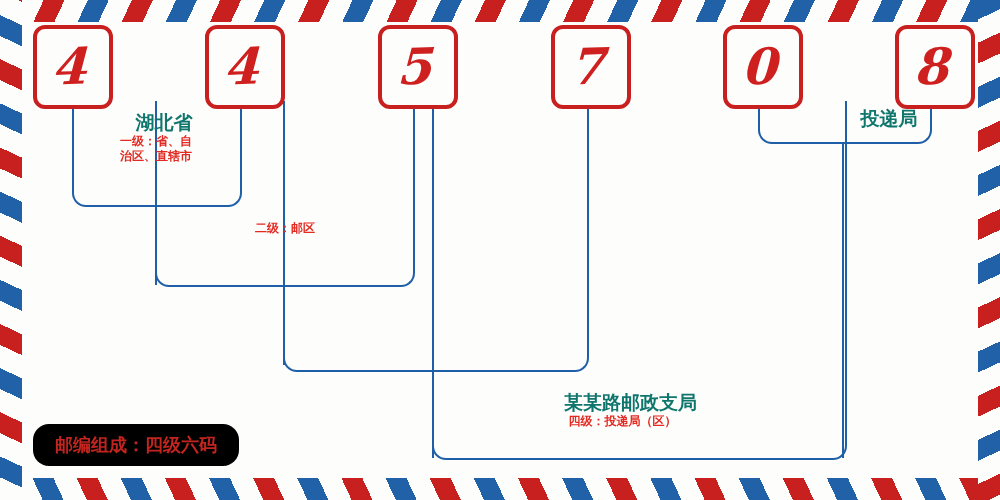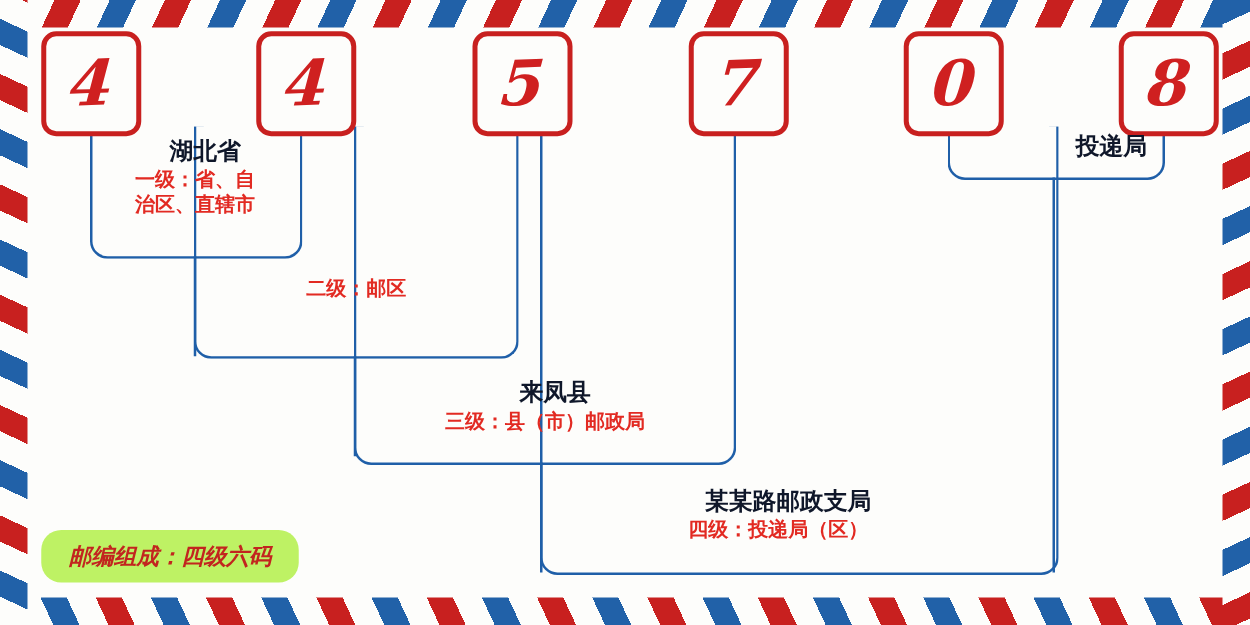--- a/index.html
+++ b/index.html
@@ -80,44 +80,43 @@
     border-top:none;
     border-radius:0 0 14px 14px;
     z-index:10;
     background:transparent;
   }
   .drop{position:absolute;width:2px;background:#1f5fa8;z-index:10;}
 
   
   .label-group{position:absolute;text-align:center;z-index:30;}
   .label-title{
-    font-family:Liberation Mono, monospace;
+    font-family:Liberation Serif, serif;
     font-weight:bold;
-    color:#0f172a;
+    color:#0f766e;
     font-size:19px;
     line-height:1.15;
     white-space:nowrap;
     padding-left:16px;
   }
   .label-sub{
     font-family:"DejaVu Sans",sans-serif;
     font-weight:bold;
     color:#e22a22;
-    font-size:16px;
+    font-size:12px;
     line-height:1.25;
   }
 
   .footer-chip{
     position:absolute;
     left:33px;top:424px;
     padding:9px 22px;
-    background:#bef264;
+    background:#000000;
     border-radius:16px;
     z-index:30;
-    font-style:italic;
   }
   .footer-chip-text{
     font-family:"DejaVu Serif",serif;
     font-weight:bold;
     color:#c2251f;
     font-size:18px;
     white-space:nowrap;
   }
 </style>
 </head>
@@ -166,24 +165,20 @@
   </div>
 
   <div class="bracket" style="left:155px;top:101px;width:256px;height:184px;"></div>
   <div class="drop" style="left:283px;top:285px;height:80px;"></div>
   <div class="label-group" style="left:157px;top:221px;width:256px;">
     <div class="label-sub">二级：邮区</div>
   </div>
 
   <div class="bracket" style="left:283px;top:101px;width:302px;height:269px;"></div>
   <div class="drop" style="left:432px;top:370px;height:88px;"></div>
-  <div class="label-group" style="left:285px;top:305px;width:302px;">
-    <div class="label-title">来凤县</div>
-    <div class="label-sub">三级：县（市）邮政局</div>
-  </div>
 
   <div class="bracket" style="left:432px;top:101px;width:411px;height:357px;"></div>
   <div class="label-group" style="left:417px;top:392px;width:411px;">
     <div class="label-title">某某路邮政支局</div>
     <div class="label-sub">四级：投递局（区）</div>
   </div>
 
   <div class="bracket" style="left:758px;top:101px;width:170px;height:41px;"></div>
   <div class="drop" style="left:842px;top:142px;height:316px;"></div>
   <div class="label-group" style="left:784px;top:108px;width:194px;">

